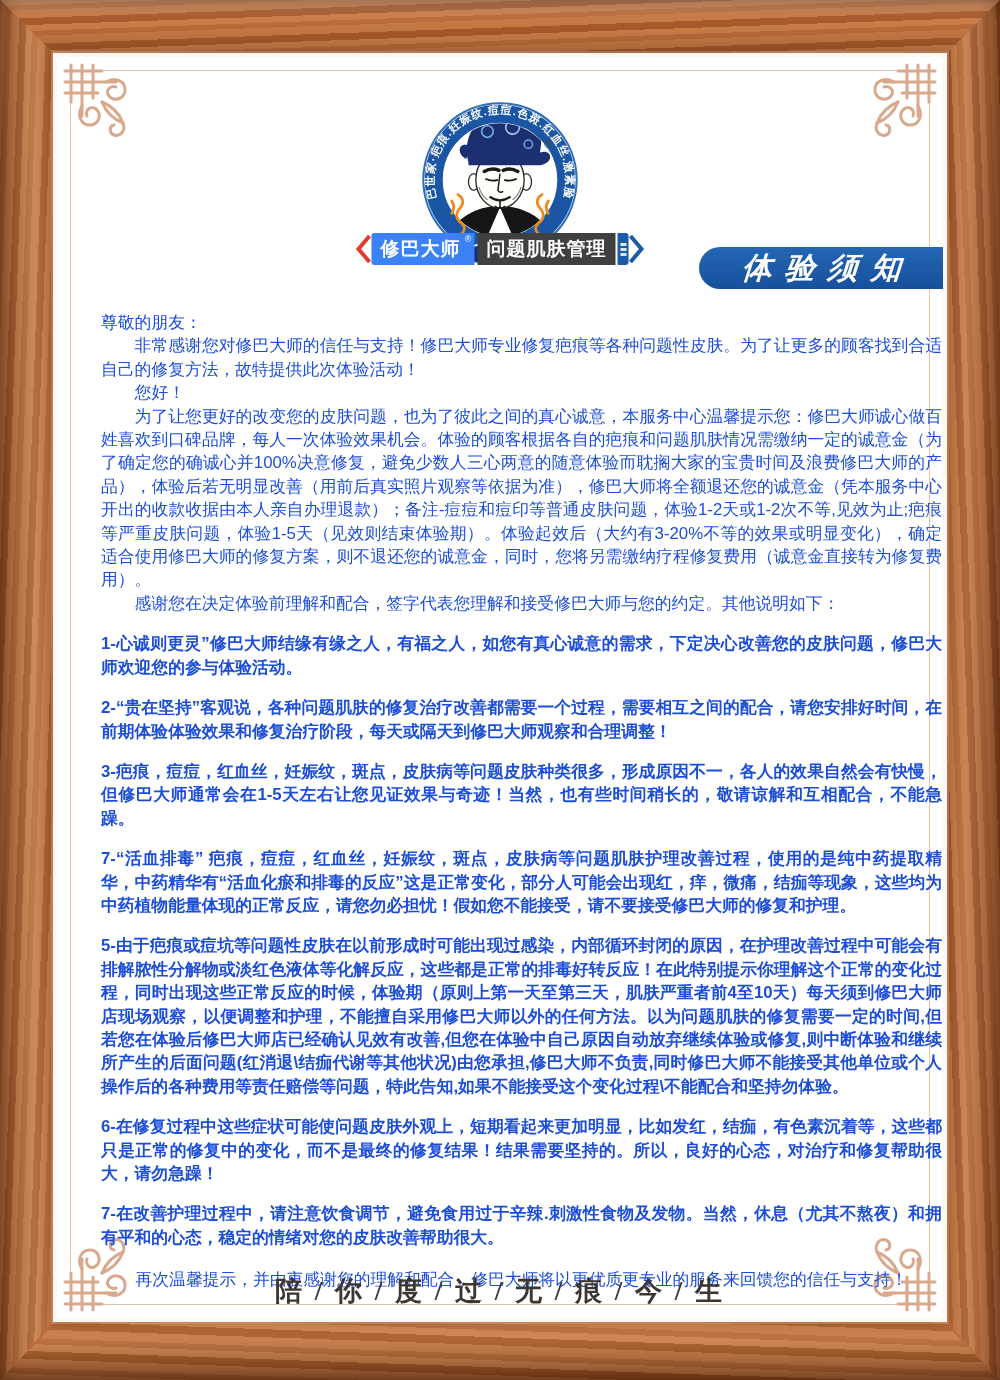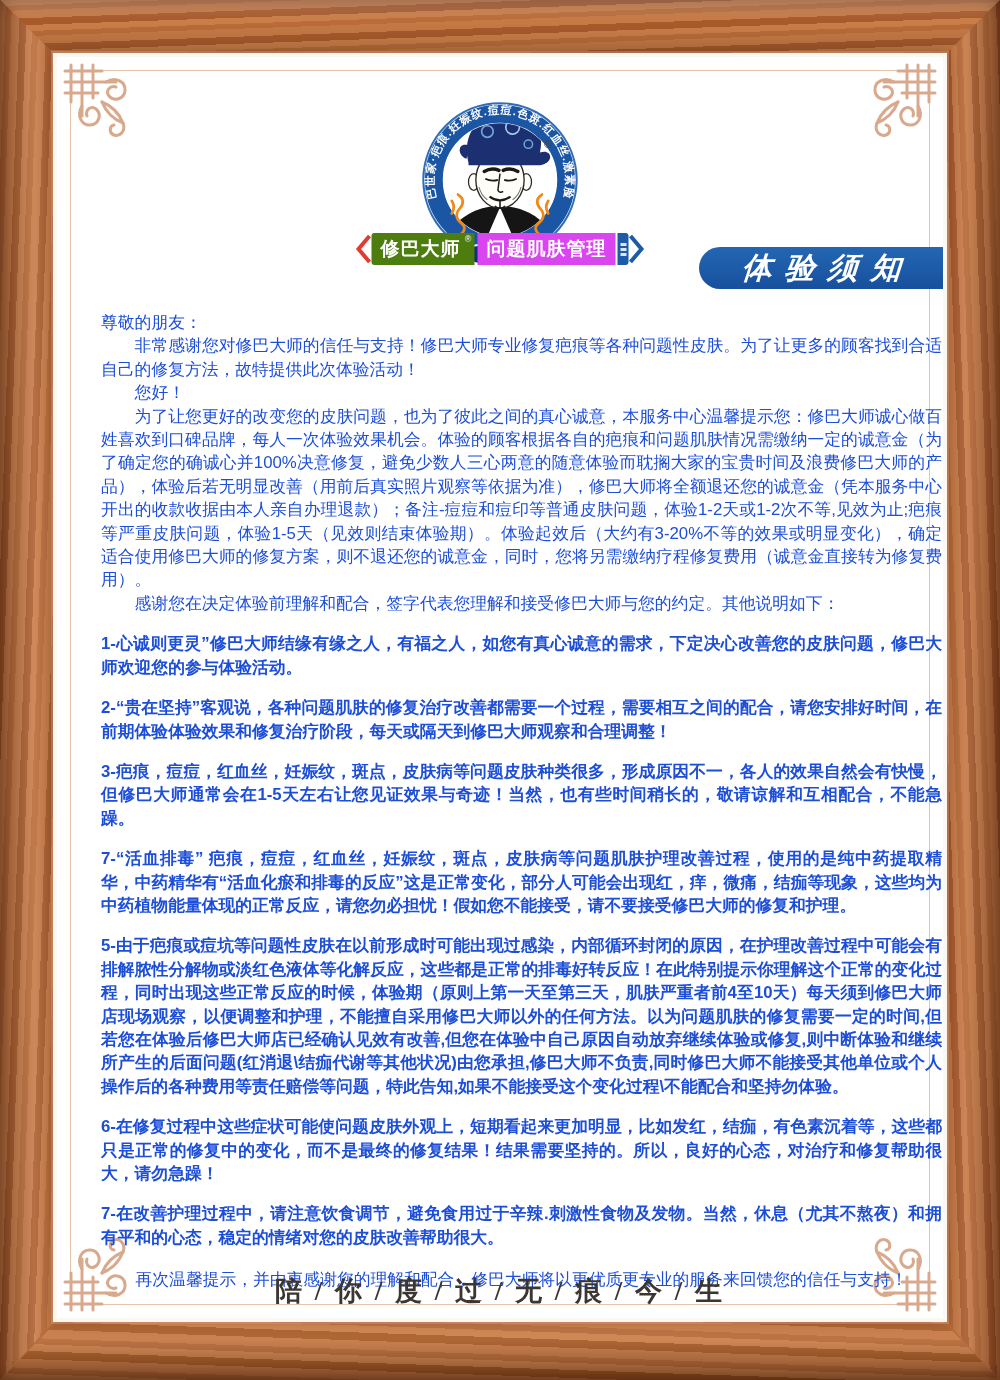--- a/index.html
+++ b/index.html
@@ -56,23 +56,23 @@
   .orn.br{bottom:5px;right:5px;transform:scale(-1,-1);}
   
   .logo-wrap{position:absolute;left:50%;top:26px;transform:translateX(-50%);width:210px;z-index:4;}
   
   .ribbon{
     position:absolute;left:50%;top:176px;transform:translateX(-50%);
     display:flex;align-items:stretch;height:32px;z-index:4;
   }
   .rib-box{display:flex;align-items:center;padding:0 9px;font-weight:bold;
     font-size:19px;color:#fff;letter-spacing:1px;white-space:nowrap;}
-  .rib-red{background:#4d7c0f;border-radius:3px 0 0 3px;position:relative;padding-right:14px;}
+  .rib-red{background:#3b82f6;border-radius:3px 0 0 3px;position:relative;padding-right:14px;}
   .rib-reg{position:absolute;top:1px;right:2px;font-size:9px;font-weight:normal;}
-  .rib-blue{background:#d946ef;margin-left:3px;}
+  .rib-blue{background:#404040;margin-left:3px;}
   .rib-mini{background:#1d5ba9;width:11px;margin-left:2px;border-radius:0 3px 3px 0;
     display:flex;flex-direction:column;justify-content:center;gap:2px;align-items:center;}
   .rib-mini i{display:block;width:6px;height:3px;background:rgba(255,255,255,.85);}
   .chev{width:17px;height:32px;flex:0 0 auto;}
   
   .blue-slogan{
     position:absolute;right:10px;top:160px;z-index:4;
     color:#2a6ab5;font-weight:bold;font-size:17.5px;letter-spacing:1px;white-space:nowrap;
   }
   .banner{

